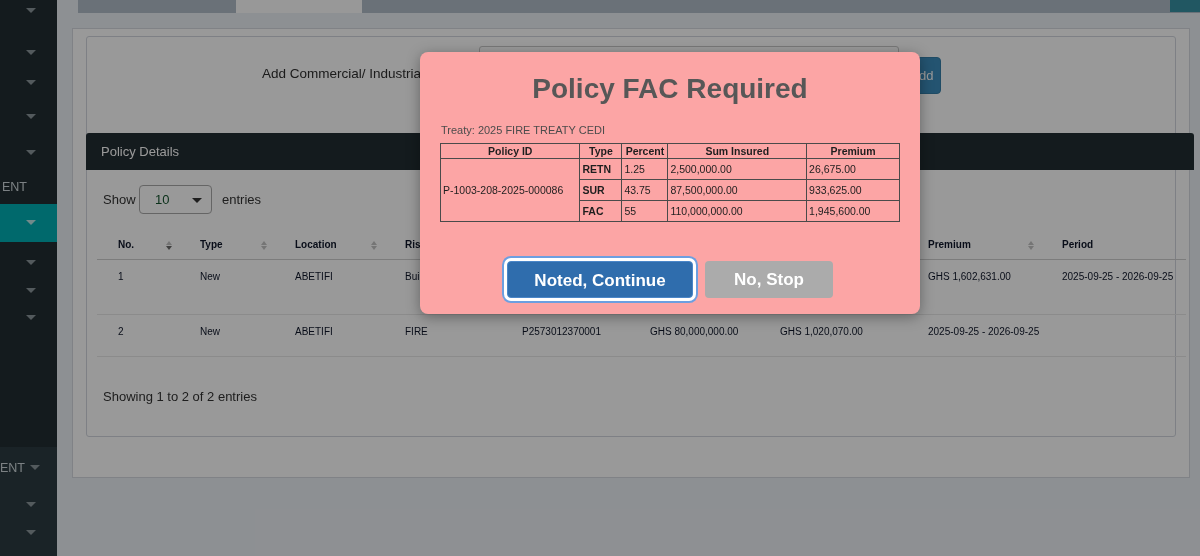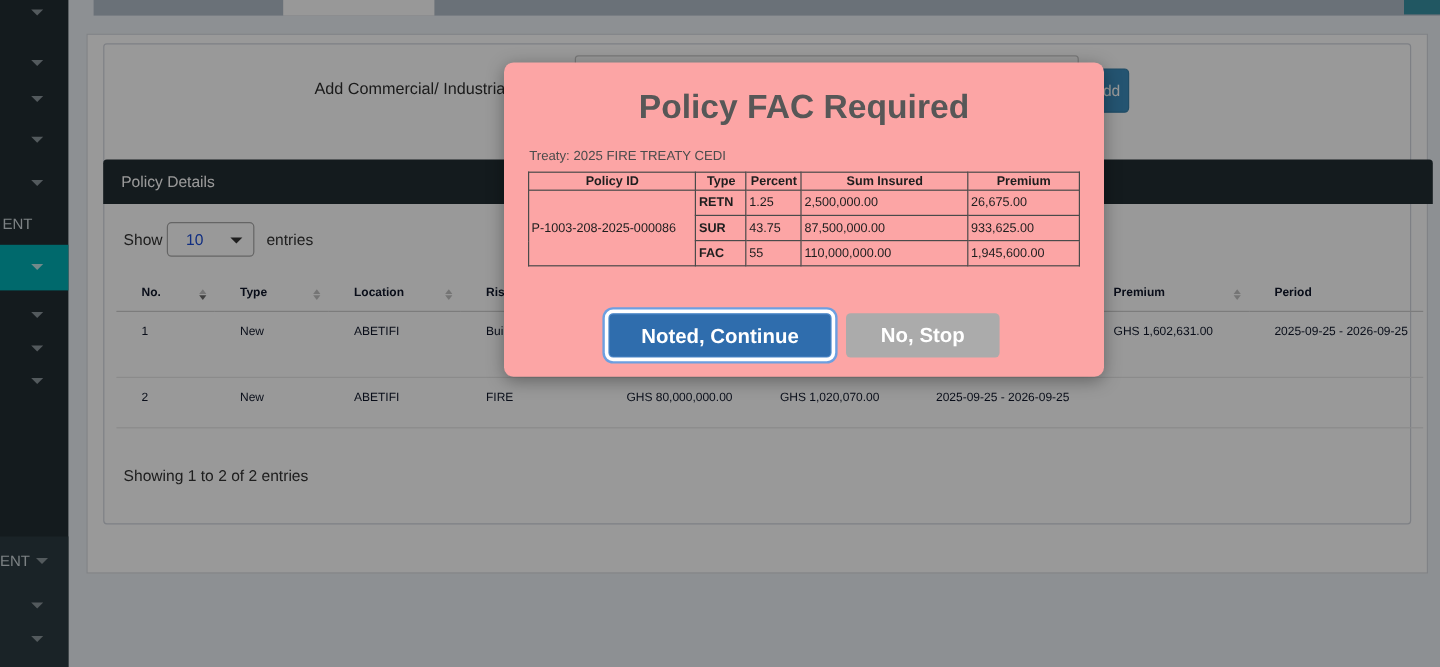--- a/index.html
+++ b/index.html
@@ -34,21 +34,21 @@
   #toolbar-input { left:479px; top:46px; width:420px; height:58px; background:#fff;
                    border:1px solid #c8c8c8; border-radius:3px; z-index:2; }
   #add-btn { left:903px; top:57px; width:38px; height:37px; background:#3c8dbc; color:#fff;
              border:1px solid #367fa9; border-radius:4px; font-size:13px; text-align:center;
              line-height:35px; z-index:2; }
   #panel-header { left:86px; top:133px; width:1108px; height:37px; background:#222d32;
                   border-radius:3px 3px 0 0; color:#ffffff; font-size:13px; line-height:37px;
                   padding-left:15px; z-index:2; }
   #show-label { left:103px; top:192px; font-size:13px; color:#333; z-index:2; }
   #entries-select { left:139px; top:185px; width:73px; height:29px; border:1px solid #a9a9a9;
-                    border-radius:4px; background:#fff; font-size:13px; color:#1d4ed8; z-index:2; }
+                    border-radius:4px; background:#fff; font-size:13px; color:#14532d; z-index:2; }
   #entries-select .val { position:absolute; left:15px; top:6px; }
   #entries-select .caret { position:absolute; right:9px; top:12px; border-top-color:#333; }
   #entries-label { left:222px; top:192px; font-size:13px; color:#333; z-index:2; }
 
   
   #dtable { left:97px; top:232px; width:1089px; z-index:2; font-size:10px; color:#0f172a; }
   .trow { display:grid; grid-template-columns:82px 95px 110px 117px 128px 130px 148px 134px 145px; }
   .th { font-weight:bold; padding:7px 4px 9px 21px; position:relative; border-bottom:1px solid #cfcfcf; }
   .sort { position:absolute; right:7px; top:9px; display:flex; flex-direction:column; gap:1px; }
   .sort .up { width:0;height:0;border-left:3.5px solid transparent;border-right:3.5px solid transparent;
@@ -206,20 +206,21 @@
       <div class="td"></div>
       <div class="td">GHS 1,602,631.00</div>
       <div class="td">2025-09-25 - 2026-09-25</div>
     </div>
 
     <div class="trow" id="row2">
       <div class="td">2</div>
       <div class="td">New</div>
       <div class="td">ABETIFI</div>
       <div class="td">FIRE</div>
+      <div class="td">P2573012370001</div>
       <div class="td">GHS 80,000,000.00</div>
       <div class="td">GHS 1,020,070.00</div>
       <div class="td">2025-09-25 - 2026-09-25</div>
     </div>
   </div>
 
   <div id="table-footer" class="abs">Showing 1 to 2 of 2 entries</div>
 
   <div id="backdrop" class="abs"></div>
 

